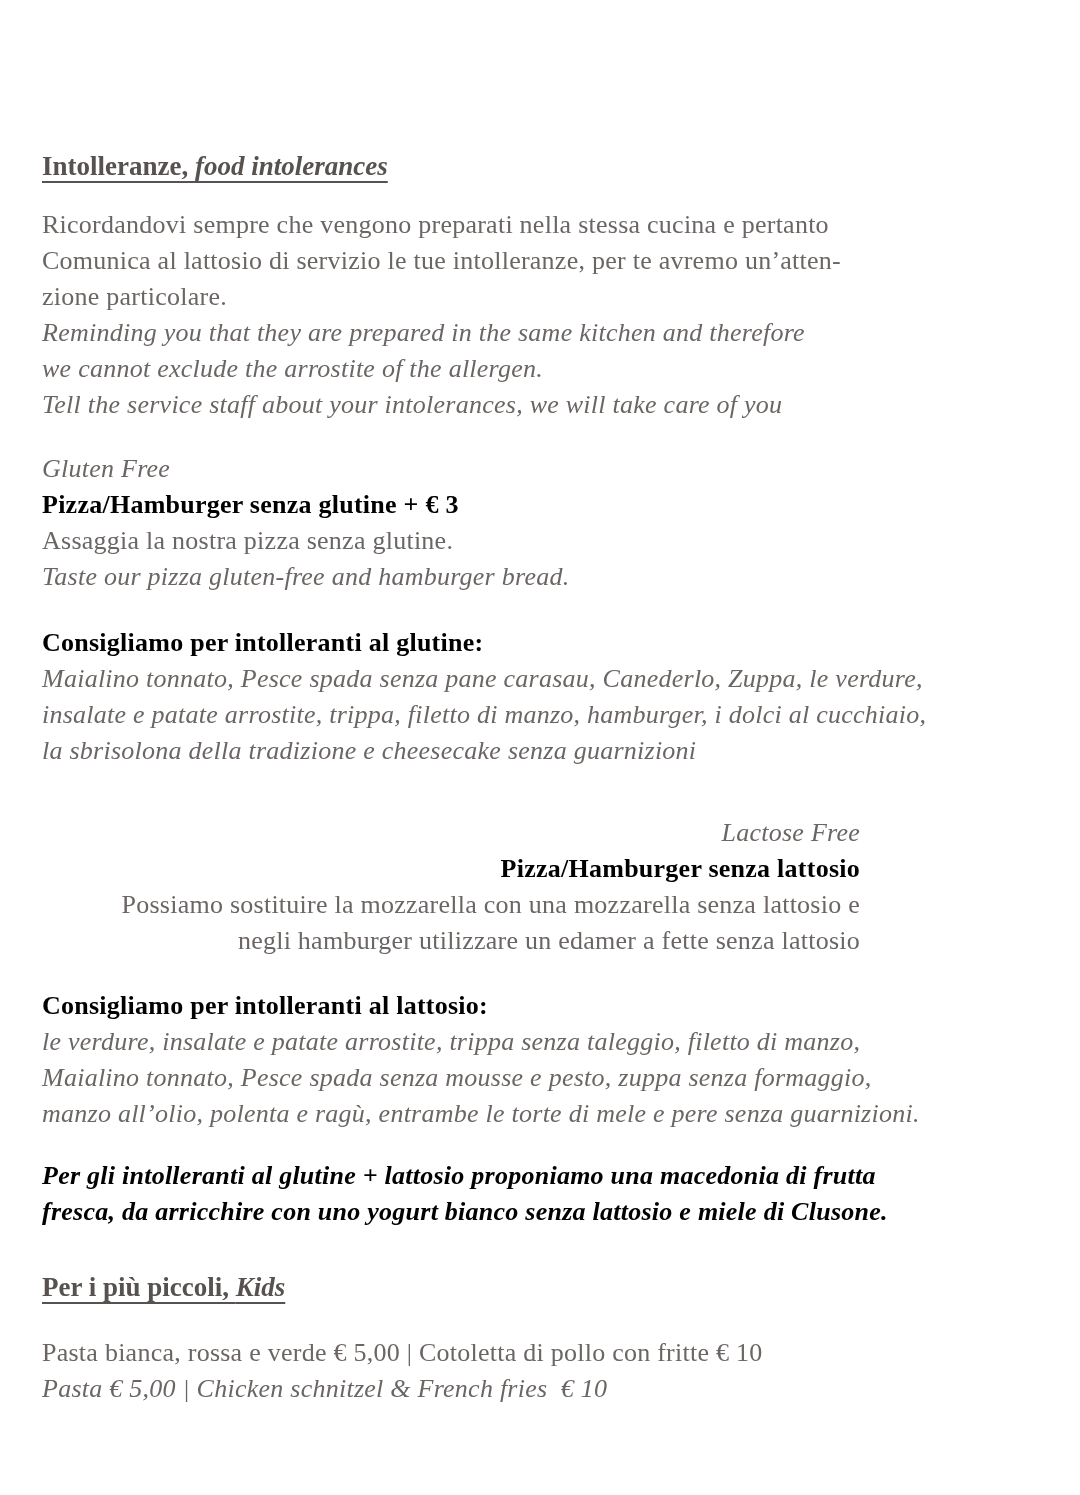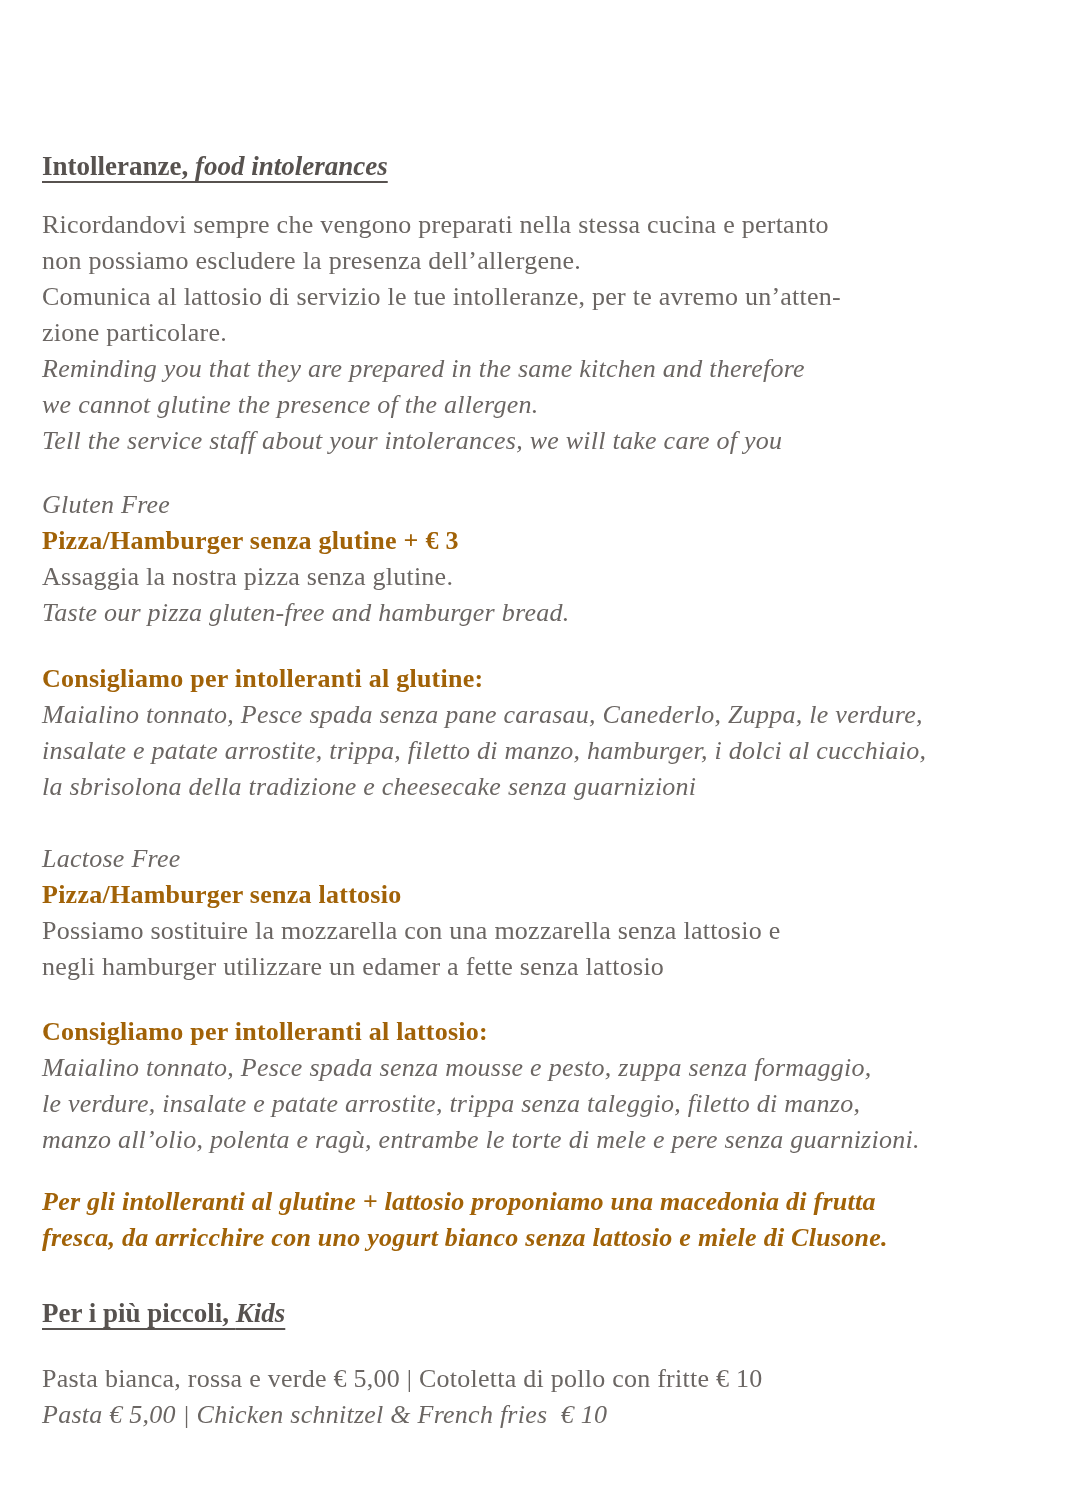--- a/index.html
+++ b/index.html
@@ -20,57 +20,56 @@
     font-family: "Liberation Serif", "DejaVu Serif", serif;
     color: #6b6663;
   }
   p { margin: 0; }
   .line {
     font-size: 26px;
     line-height: 36px;
     letter-spacing: 0.25px;
     white-space: pre;
   }
-  .b  { font-weight: bold; color: #a16207; }
+  .b  { font-weight: bold; color: #000000; }
   .it { font-style: italic; }
   .heading {
     font-size: 27px;
     font-weight: bold;
     color: #57524f;
     line-height: 36px;
     white-space: pre;
   }
   .heading .u {
     text-decoration: underline;
     text-decoration-thickness: 2px;
     text-underline-offset: 6px;
   }
   .mt-intro        { margin-top: 19px; }
   .mt-gluten       { margin-top: 28px; }
   .mt-gluten-sugg  { margin-top: 30px; }
-  .mt-lactose      { margin-top: 36px; }
+  .mt-lactose      { margin-top: 46px; text-align: right; }
   .mt-lactose-sugg { margin-top: 29px; }
   .mt-note         { margin-top: 26px; font-family: Liberation Serif, serif; }
   .mt-kids-head    { margin-top: 39px; }
   .mt-kids         { margin-top: 30px; }
 </style>
 </head>
 <body>
 
 <div class="page">
 
   <h2 class="heading"><span class="u"><span>Intolleranze, </span><span class="it">food intolerances</span></span></h2>
 
   <div class="mt-intro">
     <p class="line">Ricordandovi sempre che vengono preparati nella stessa cucina e pertanto</p>
-    <p class="line">non possiamo escludere la presenza dell’allergene.</p>
     <p class="line">Comunica al lattosio di servizio le tue intolleranze, per te avremo un’atten-</p>
     <p class="line">zione particolare.</p>
     <p class="line it">Reminding you that they are prepared in the same kitchen and therefore</p>
-    <p class="line it">we cannot glutine the presence of the allergen.</p>
+    <p class="line it">we cannot exclude the arrostite of the allergen.</p>
     <p class="line it">Tell the service staff about your intolerances, we will take care of you</p>
   </div>
 
   <div class="mt-gluten">
     <p class="line it">Gluten Free</p>
     <p class="line b">Pizza/Hamburger senza glutine + € 3</p>
     <p class="line">Assaggia la nostra pizza senza glutine.</p>
     <p class="line it">Taste our pizza gluten-free and hamburger bread.</p>
   </div>
 
@@ -83,22 +82,22 @@
 
   <div class="mt-lactose">
     <p class="line it">Lactose Free</p>
     <p class="line b">Pizza/Hamburger senza lattosio</p>
     <p class="line">Possiamo sostituire la mozzarella con una mozzarella senza lattosio e</p>
     <p class="line">negli hamburger utilizzare un edamer a fette senza lattosio</p>
   </div>
 
   <div class="mt-lactose-sugg">
     <p class="line b">Consigliamo per intolleranti al lattosio:</p>
+    <p class="line it">le verdure, insalate e patate arrostite, trippa senza taleggio, filetto di manzo,</p>
     <p class="line it">Maialino tonnato, Pesce spada senza mousse e pesto, zuppa senza formaggio,</p>
-    <p class="line it">le verdure, insalate e patate arrostite, trippa senza taleggio, filetto di manzo,</p>
     <p class="line it">manzo all’olio, polenta e ragù, entrambe le torte di mele e pere senza guarnizioni.</p>
   </div>
 
   <div class="mt-note">
     <p class="line b it">Per gli intolleranti al glutine + lattosio proponiamo una macedonia di frutta</p>
     <p class="line b it">fresca, da arricchire con uno yogurt bianco senza lattosio e miele di Clusone.</p>
   </div>
 
   <h2 class="heading mt-kids-head"><span class="u"><span>Per i più piccoli, </span><span class="it">Kids</span></span></h2>
 

